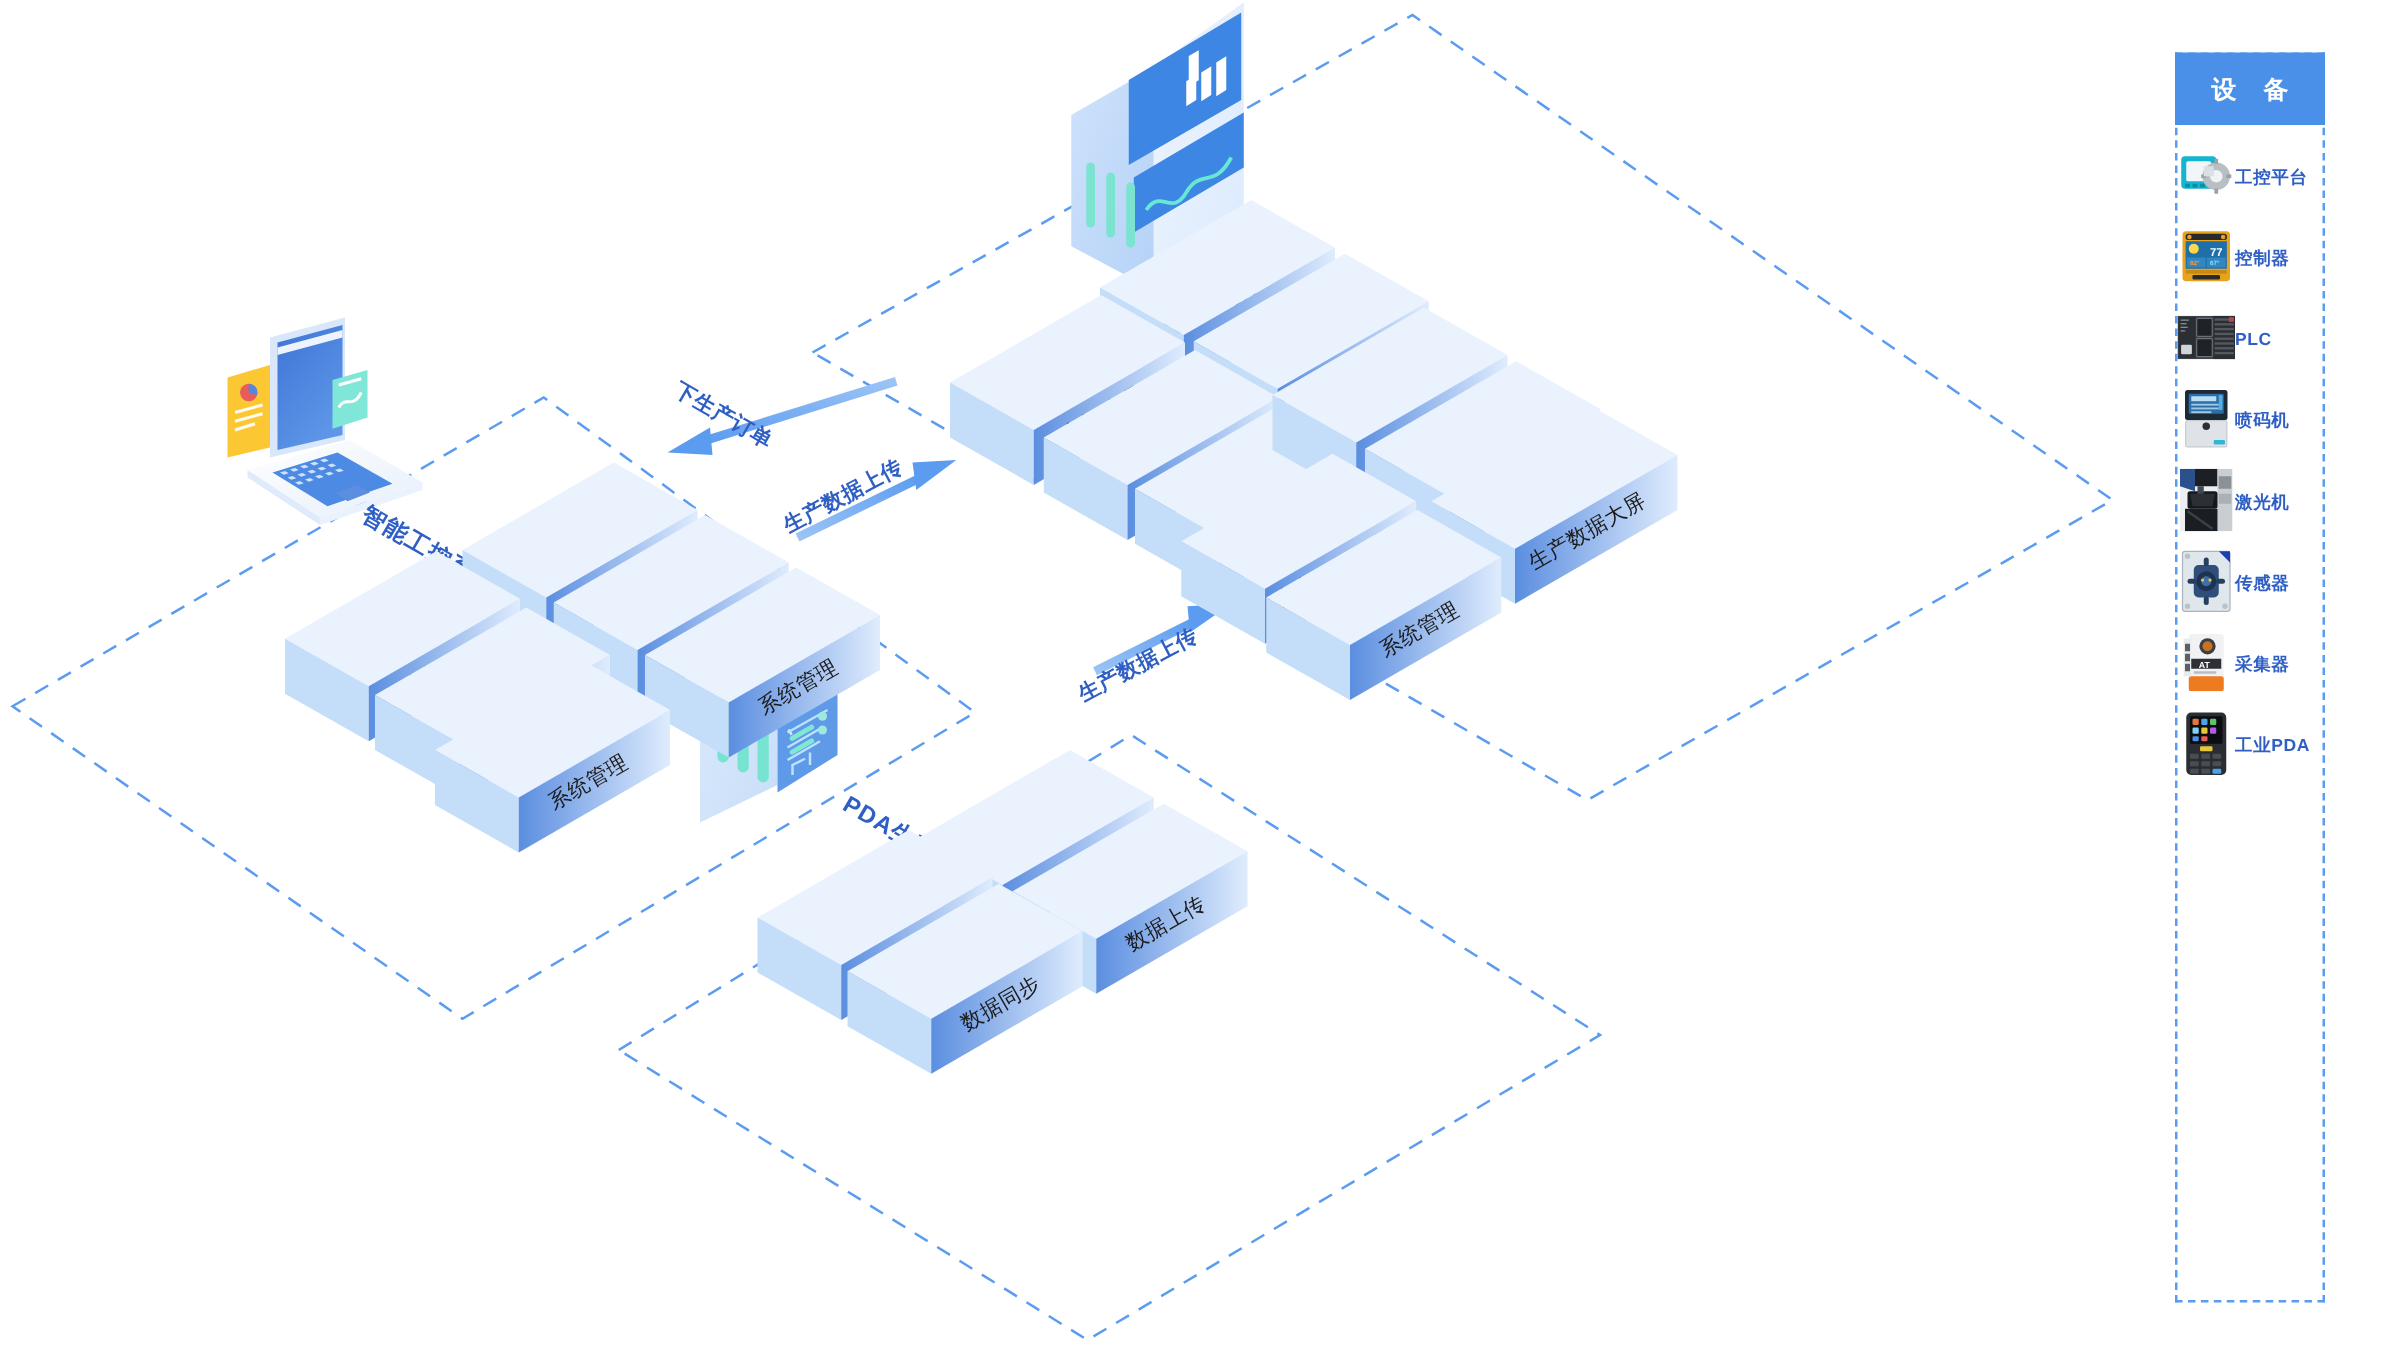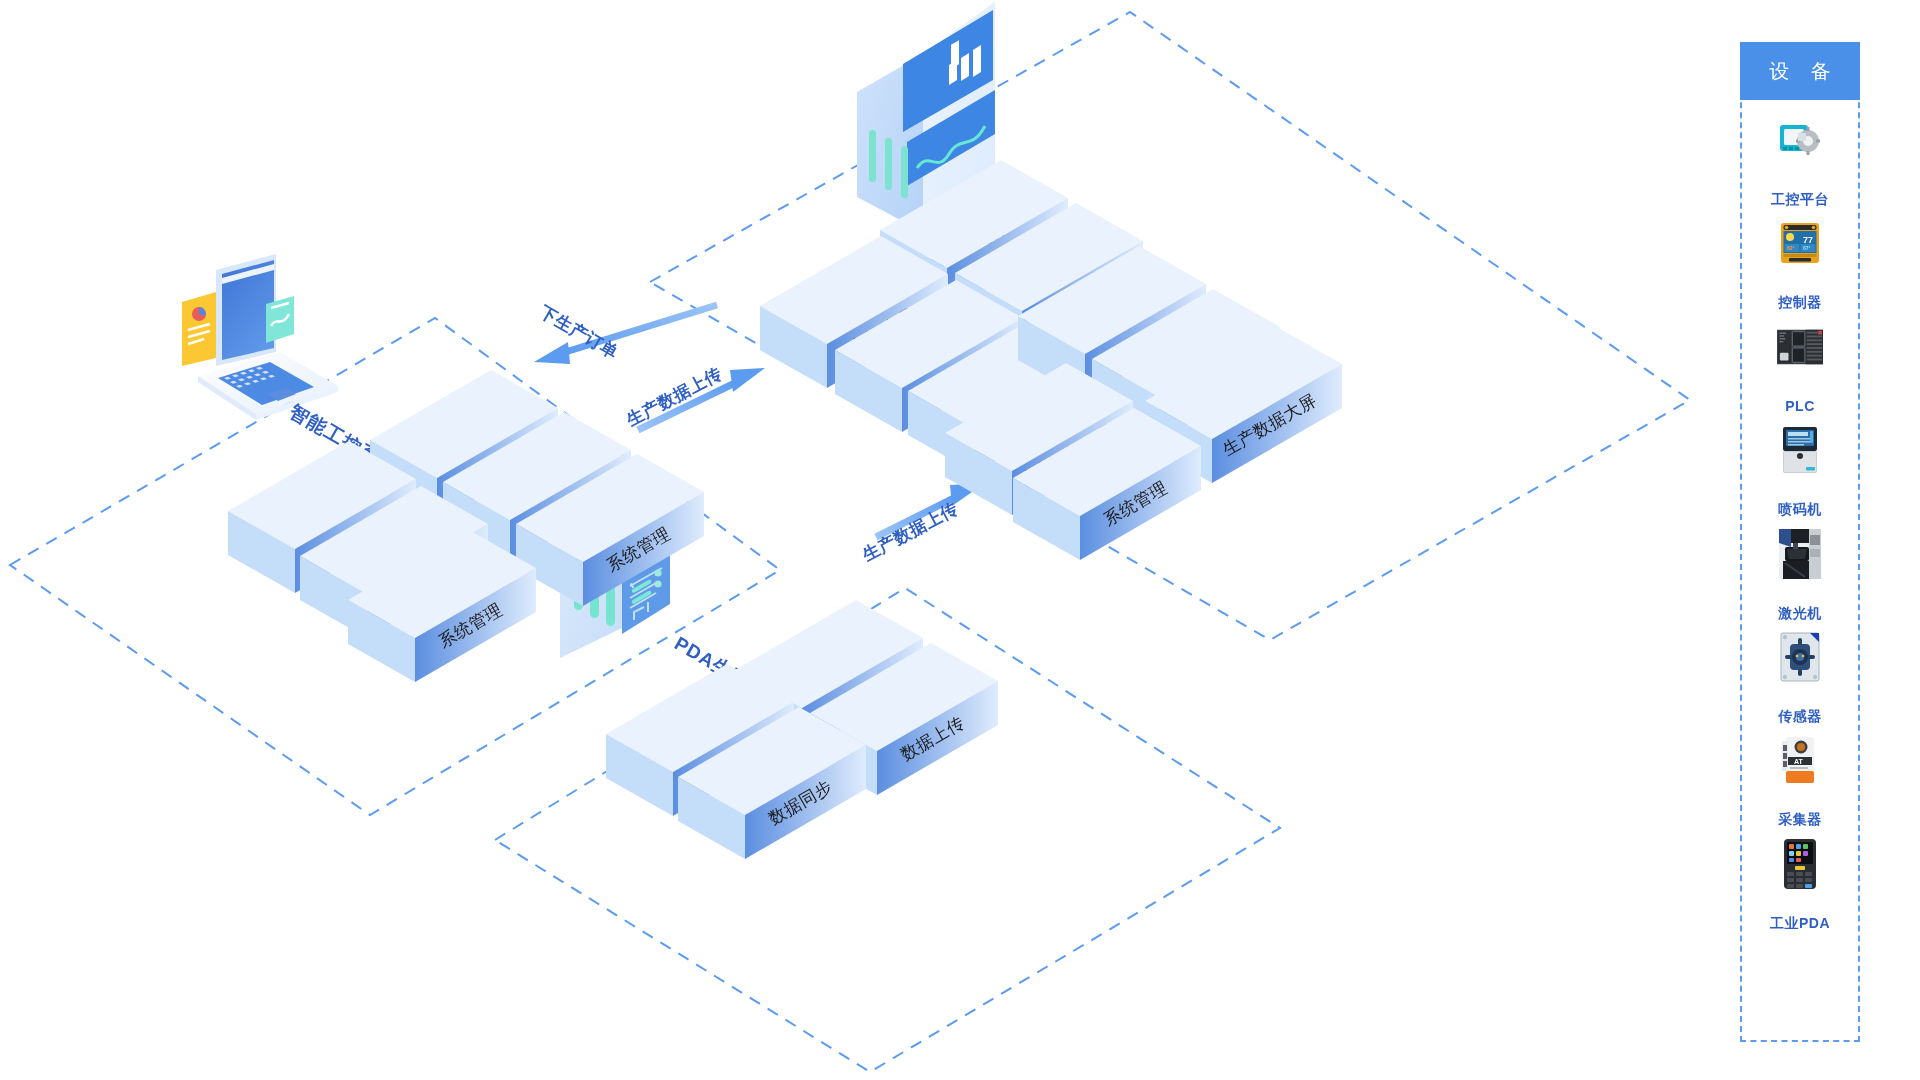--- a/index.html
+++ b/index.html
@@ -40,28 +40,28 @@
   
   #devpanel {
     position:absolute; left:1740px; top:42px; width:120px; height:1000px;
     border:2px dashed #5b9bf0;
     background:#fff;
   }
   #devhead {
     position:absolute; left:-2px; top:-2px; width:120px; height:58px;
     background:#4a90e8; color:#fff;
     display:flex; align-items:center; justify-content:center;
-    font-size:20px; font-weight:400; letter-spacing:8px; text-indent:8px;
+    font-size:20px; font-weight:700; letter-spacing:8px; text-indent:8px;
   }
   #devlist {
     position:absolute; left:0; top:58px; width:116px;
     display:flex; flex-direction:column; align-items:center;
     padding-top:12px; gap:10px;
   }
-  .devitem { display:flex; flex-direction:column; align-items:center; width:116px;gap:23px; }
+  .devitem { display:flex; flex-direction:row; align-items:center; width:116px; }
   .devthumb {
     width:46px; height:52px; display:flex; align-items:center; justify-content:center;
     margin-bottom:3px;
     text-decoration:underline;
   }
   .devthumb svg { display:block; }
   .devname {
     font-size:14px; font-weight:700; color:#2f5fc4; line-height:1.1;
     letter-spacing:.5px; white-space:nowrap;
   }

